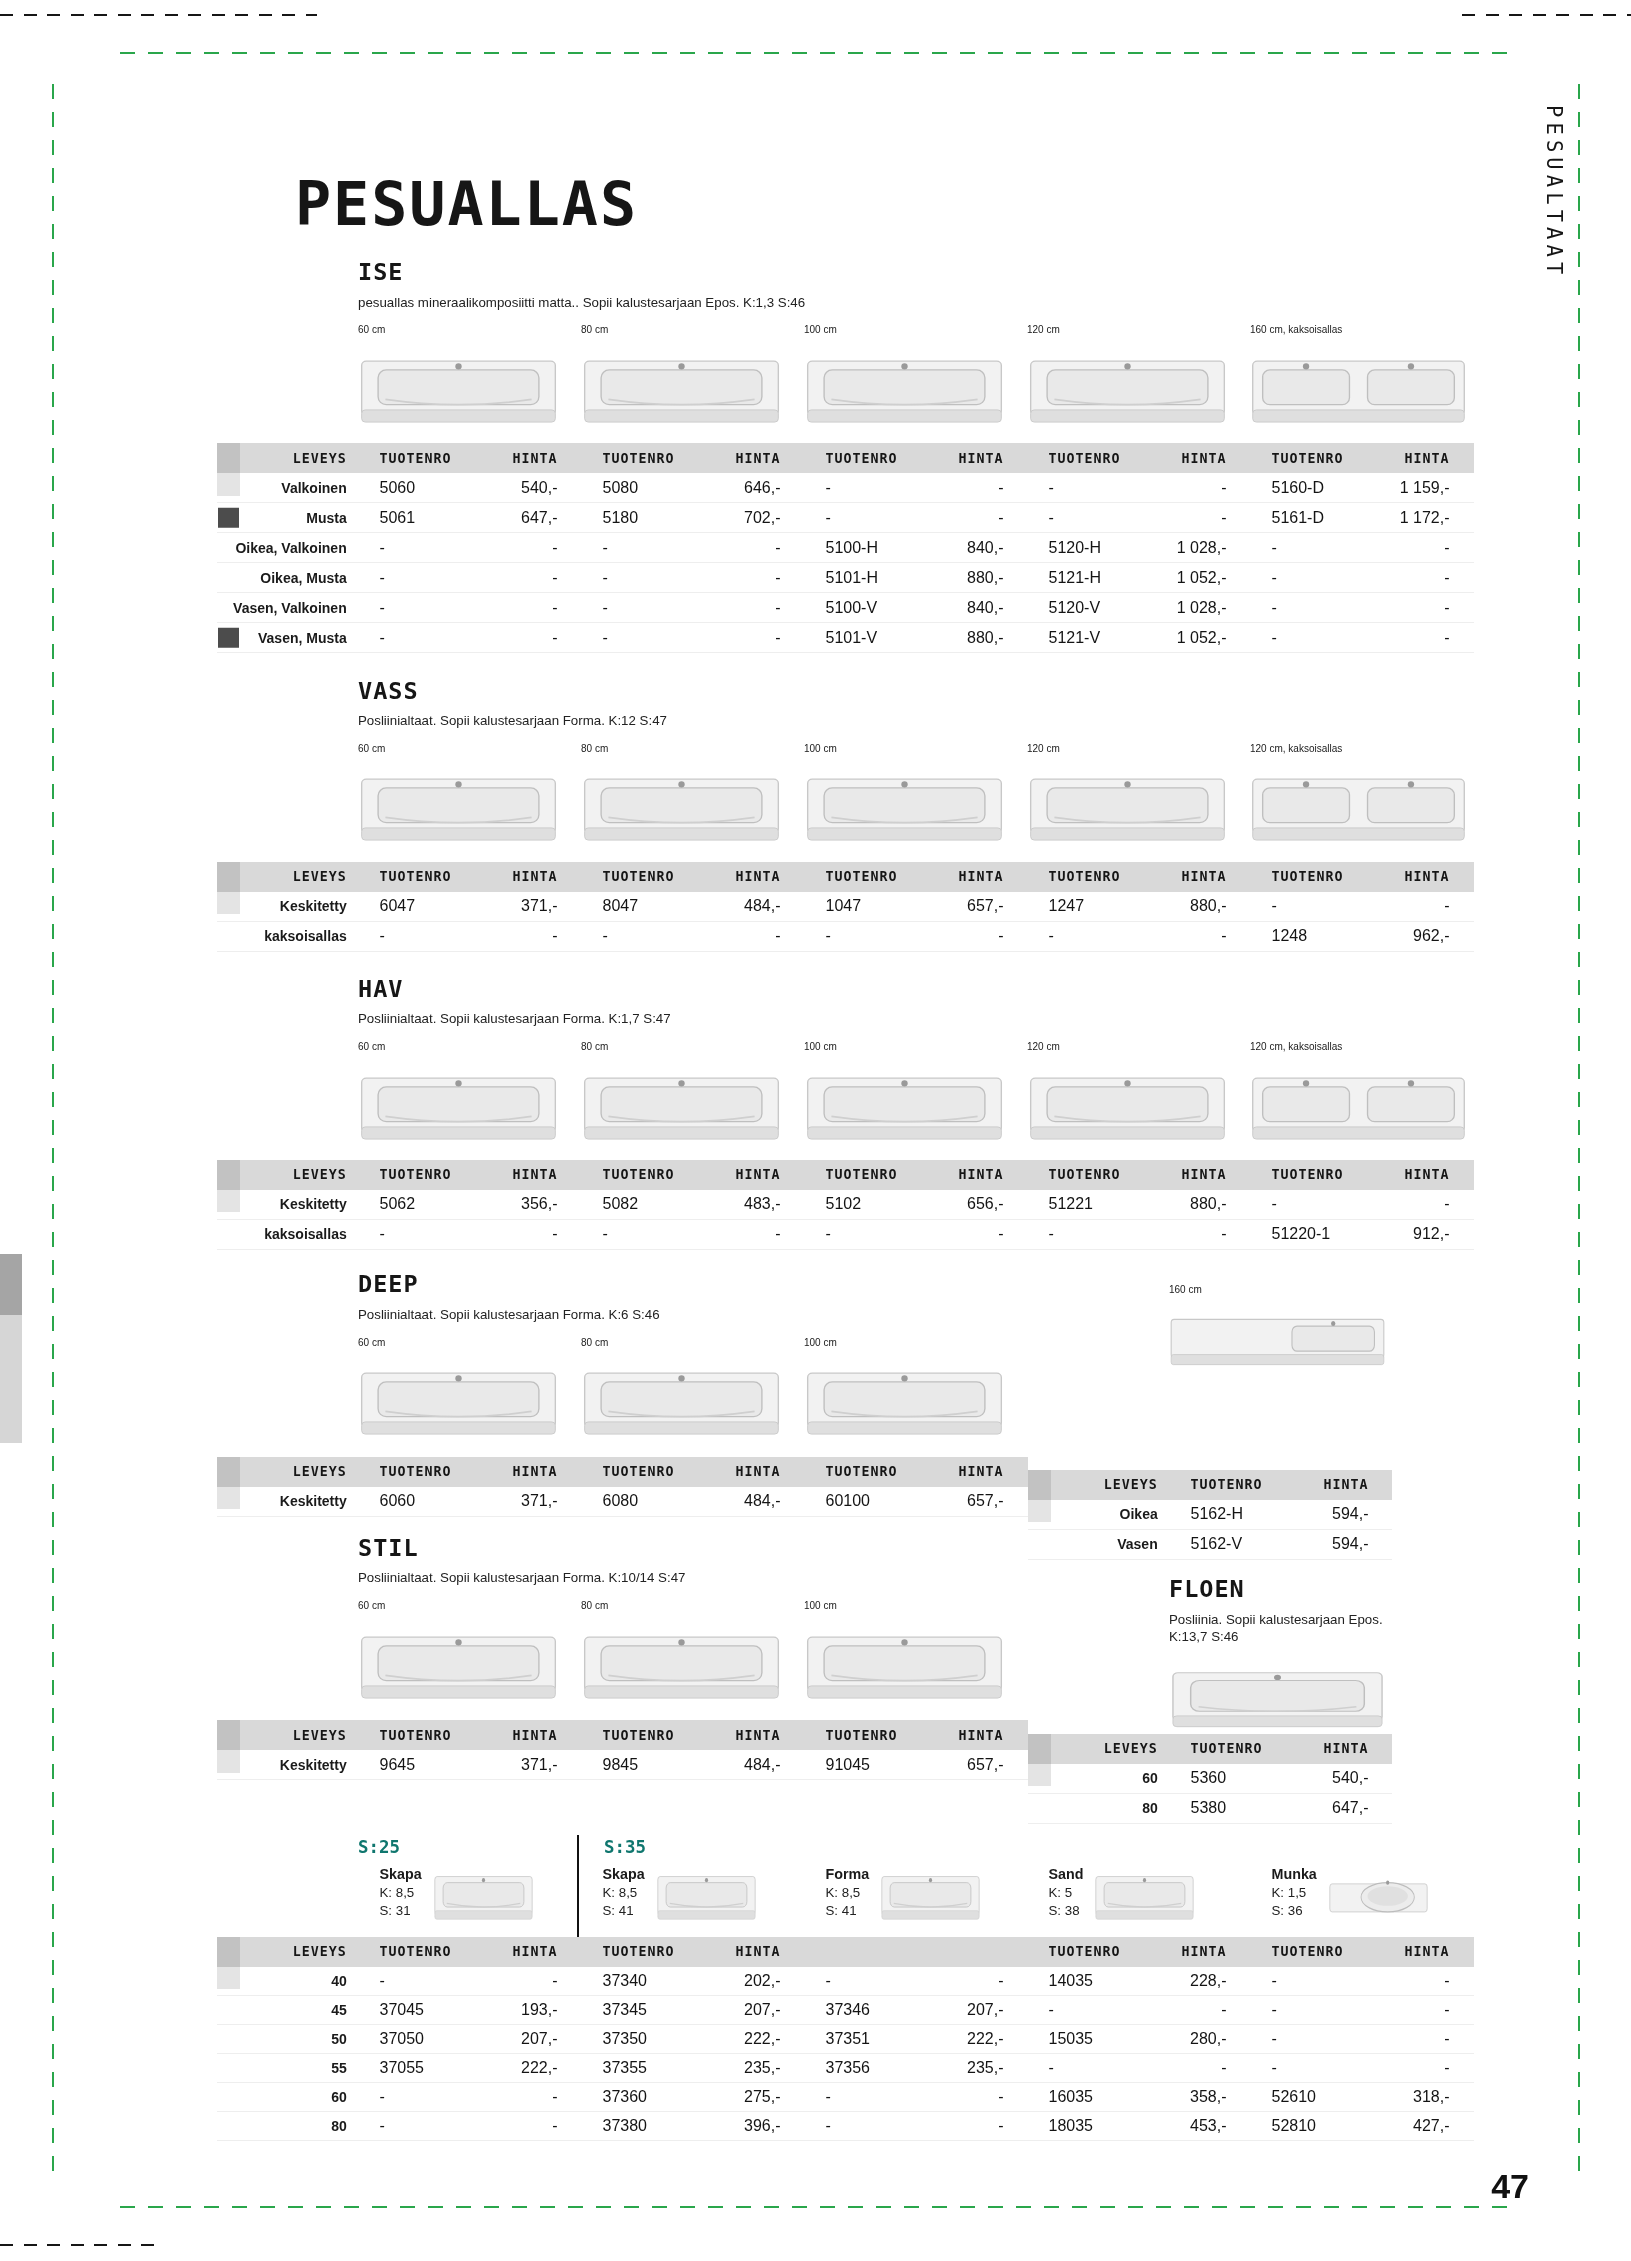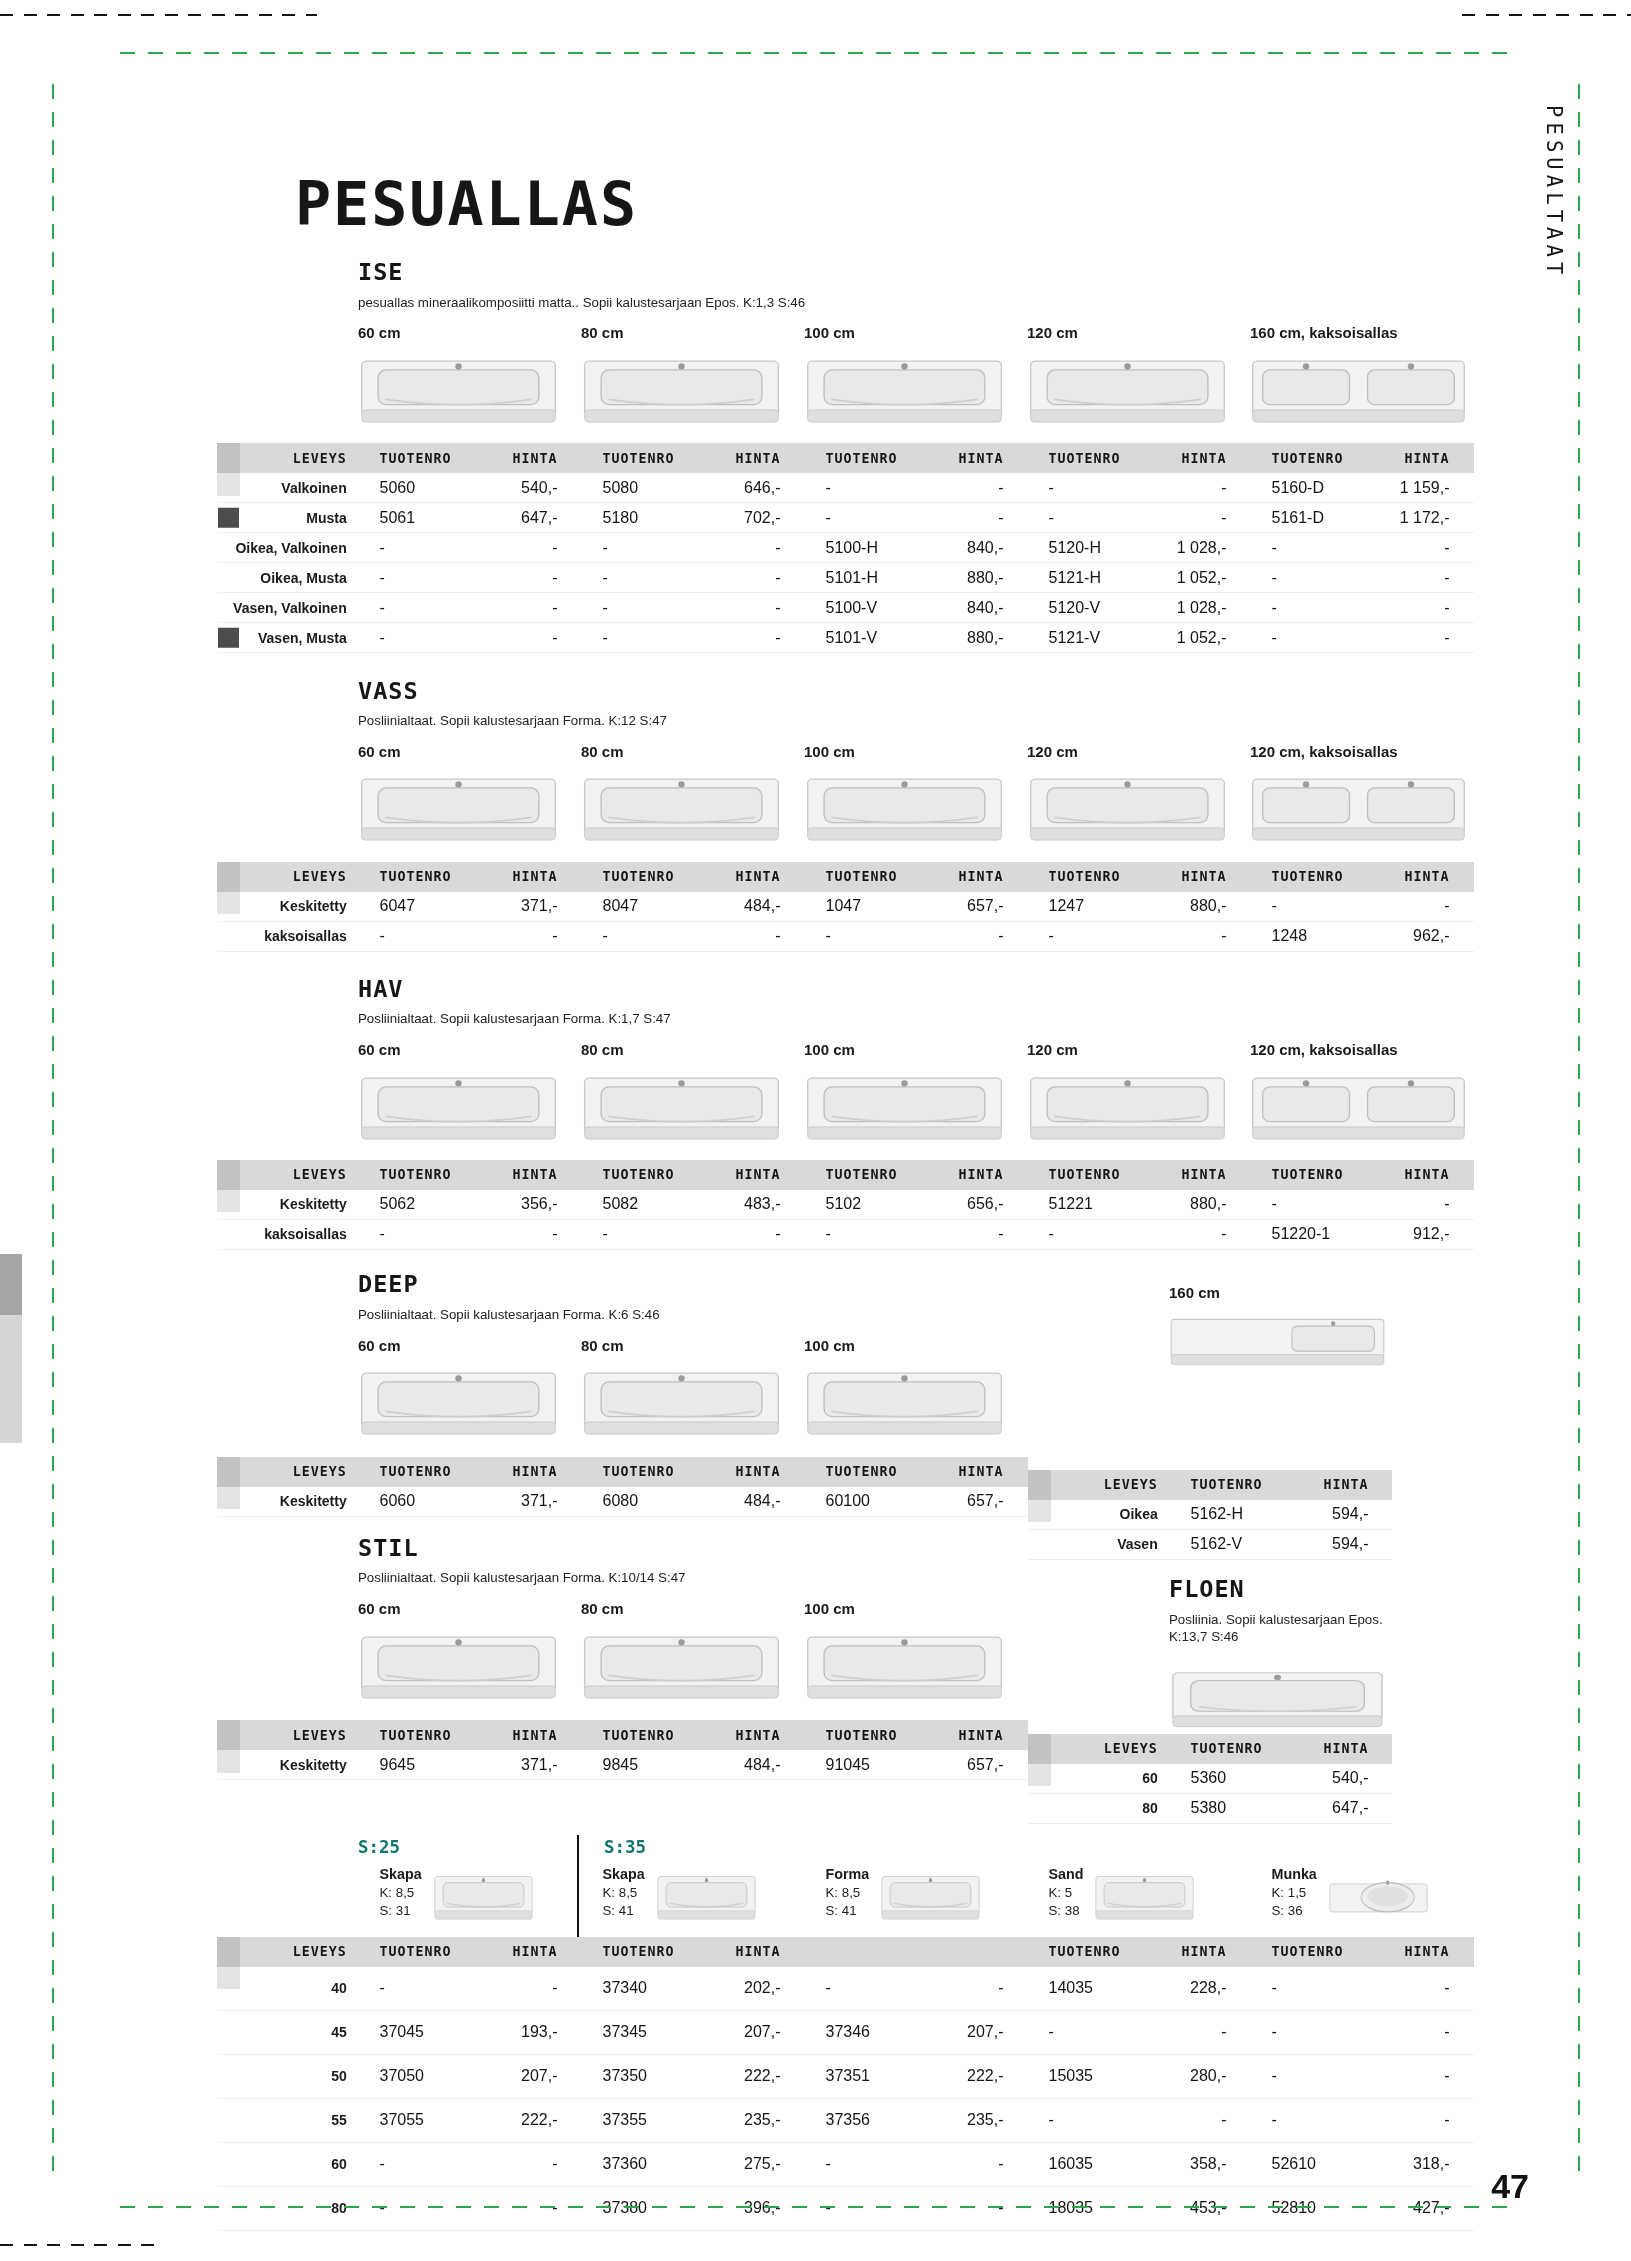--- a/index.html
+++ b/index.html
@@ -28,21 +28,21 @@
          margin:169px 0 0 78px;color:#161616}
   .indent{padding-left:141px}
   .secname{font-family:"DejaVu Sans Mono",monospace;font-weight:700;font-size:23.5px;letter-spacing:1px;color:#161616}
   .sub{font-size:13.3px;color:#222;margin-top:8.2px;line-height:1.25}
   .sub2{margin-top:1px}
   .sec-ise{margin-top:19.4px}
   .sec-vass,.sec-hav{margin-top:23.5px}
   
   .sizes{display:grid;grid-template-columns:141px repeat(var(--n,5),223px);margin-top:13.3px;align-items:end}
   .sizecell{display:flex;flex-direction:column}
-  .sizelabel{font-size:15px;font-weight:700;min-height:17.4px}
+  .sizelabel{font-size:10px;font-weight:400;min-height:17.4px}
   .pimg{margin-top:7.2px;height:87px;width:201px}
   .pimg[data-kind="double"]{width:217px}
   .pimg svg{width:100%;height:100%;display:block}
   
   .ptable{margin-top:7.2px}
   .trow{display:grid;grid-template-columns:141px repeat(var(--n,5),223px);align-items:center;height:30px}
   .trow:not(.thead){border-bottom:0.5px solid #eeeeee}
   .thead{background:#d9d9d9;height:30px;position:relative}
   .thead::before{content:"";position:absolute;left:0;top:0;width:22.5px;height:100%;background:#c2c2c2}
   .thead::after{content:"";position:absolute;left:0;top:100%;width:22.5px;height:22.5px;background:#e4e4e4}
@@ -68,21 +68,21 @@
   .slabel{font-family:"DejaVu Sans Mono",monospace;font-weight:700;font-size:17.4px;color:#0f766e;position:absolute;top:0}
   .slabel-1{left:141px}
   .slabel-2{left:387px}
   .sdivider{position:absolute;left:360px;top:-2px;width:1.5px;height:121px;background:#111}
   .products{display:grid;grid-template-columns:141px repeat(5,223px);margin-top:6.1px}
   .product{display:flex;gap:11px;padding-left:21.5px}
   .pname{font-weight:700;font-size:14.3px}
   .pspec{font-size:13.3px;margin-top:2.6px;color:#222}
   .pimg2{width:101px;height:61px;margin-top:2px;flex:0 0 auto}
   .pimg2 svg{width:100%;height:100%;display:block}
-  .sec-bottom .trow{height:44px}
+  .sec-bottom .trow{height:29px}
   .sec-bottom .thead{height:30px}
 </style>
 </head>
 <body>
 
 <div class="page">
 
   <div class="cm cm-top"></div>
   <div class="cm cm-bottom"></div>
   <div class="cm cm-left"></div>

